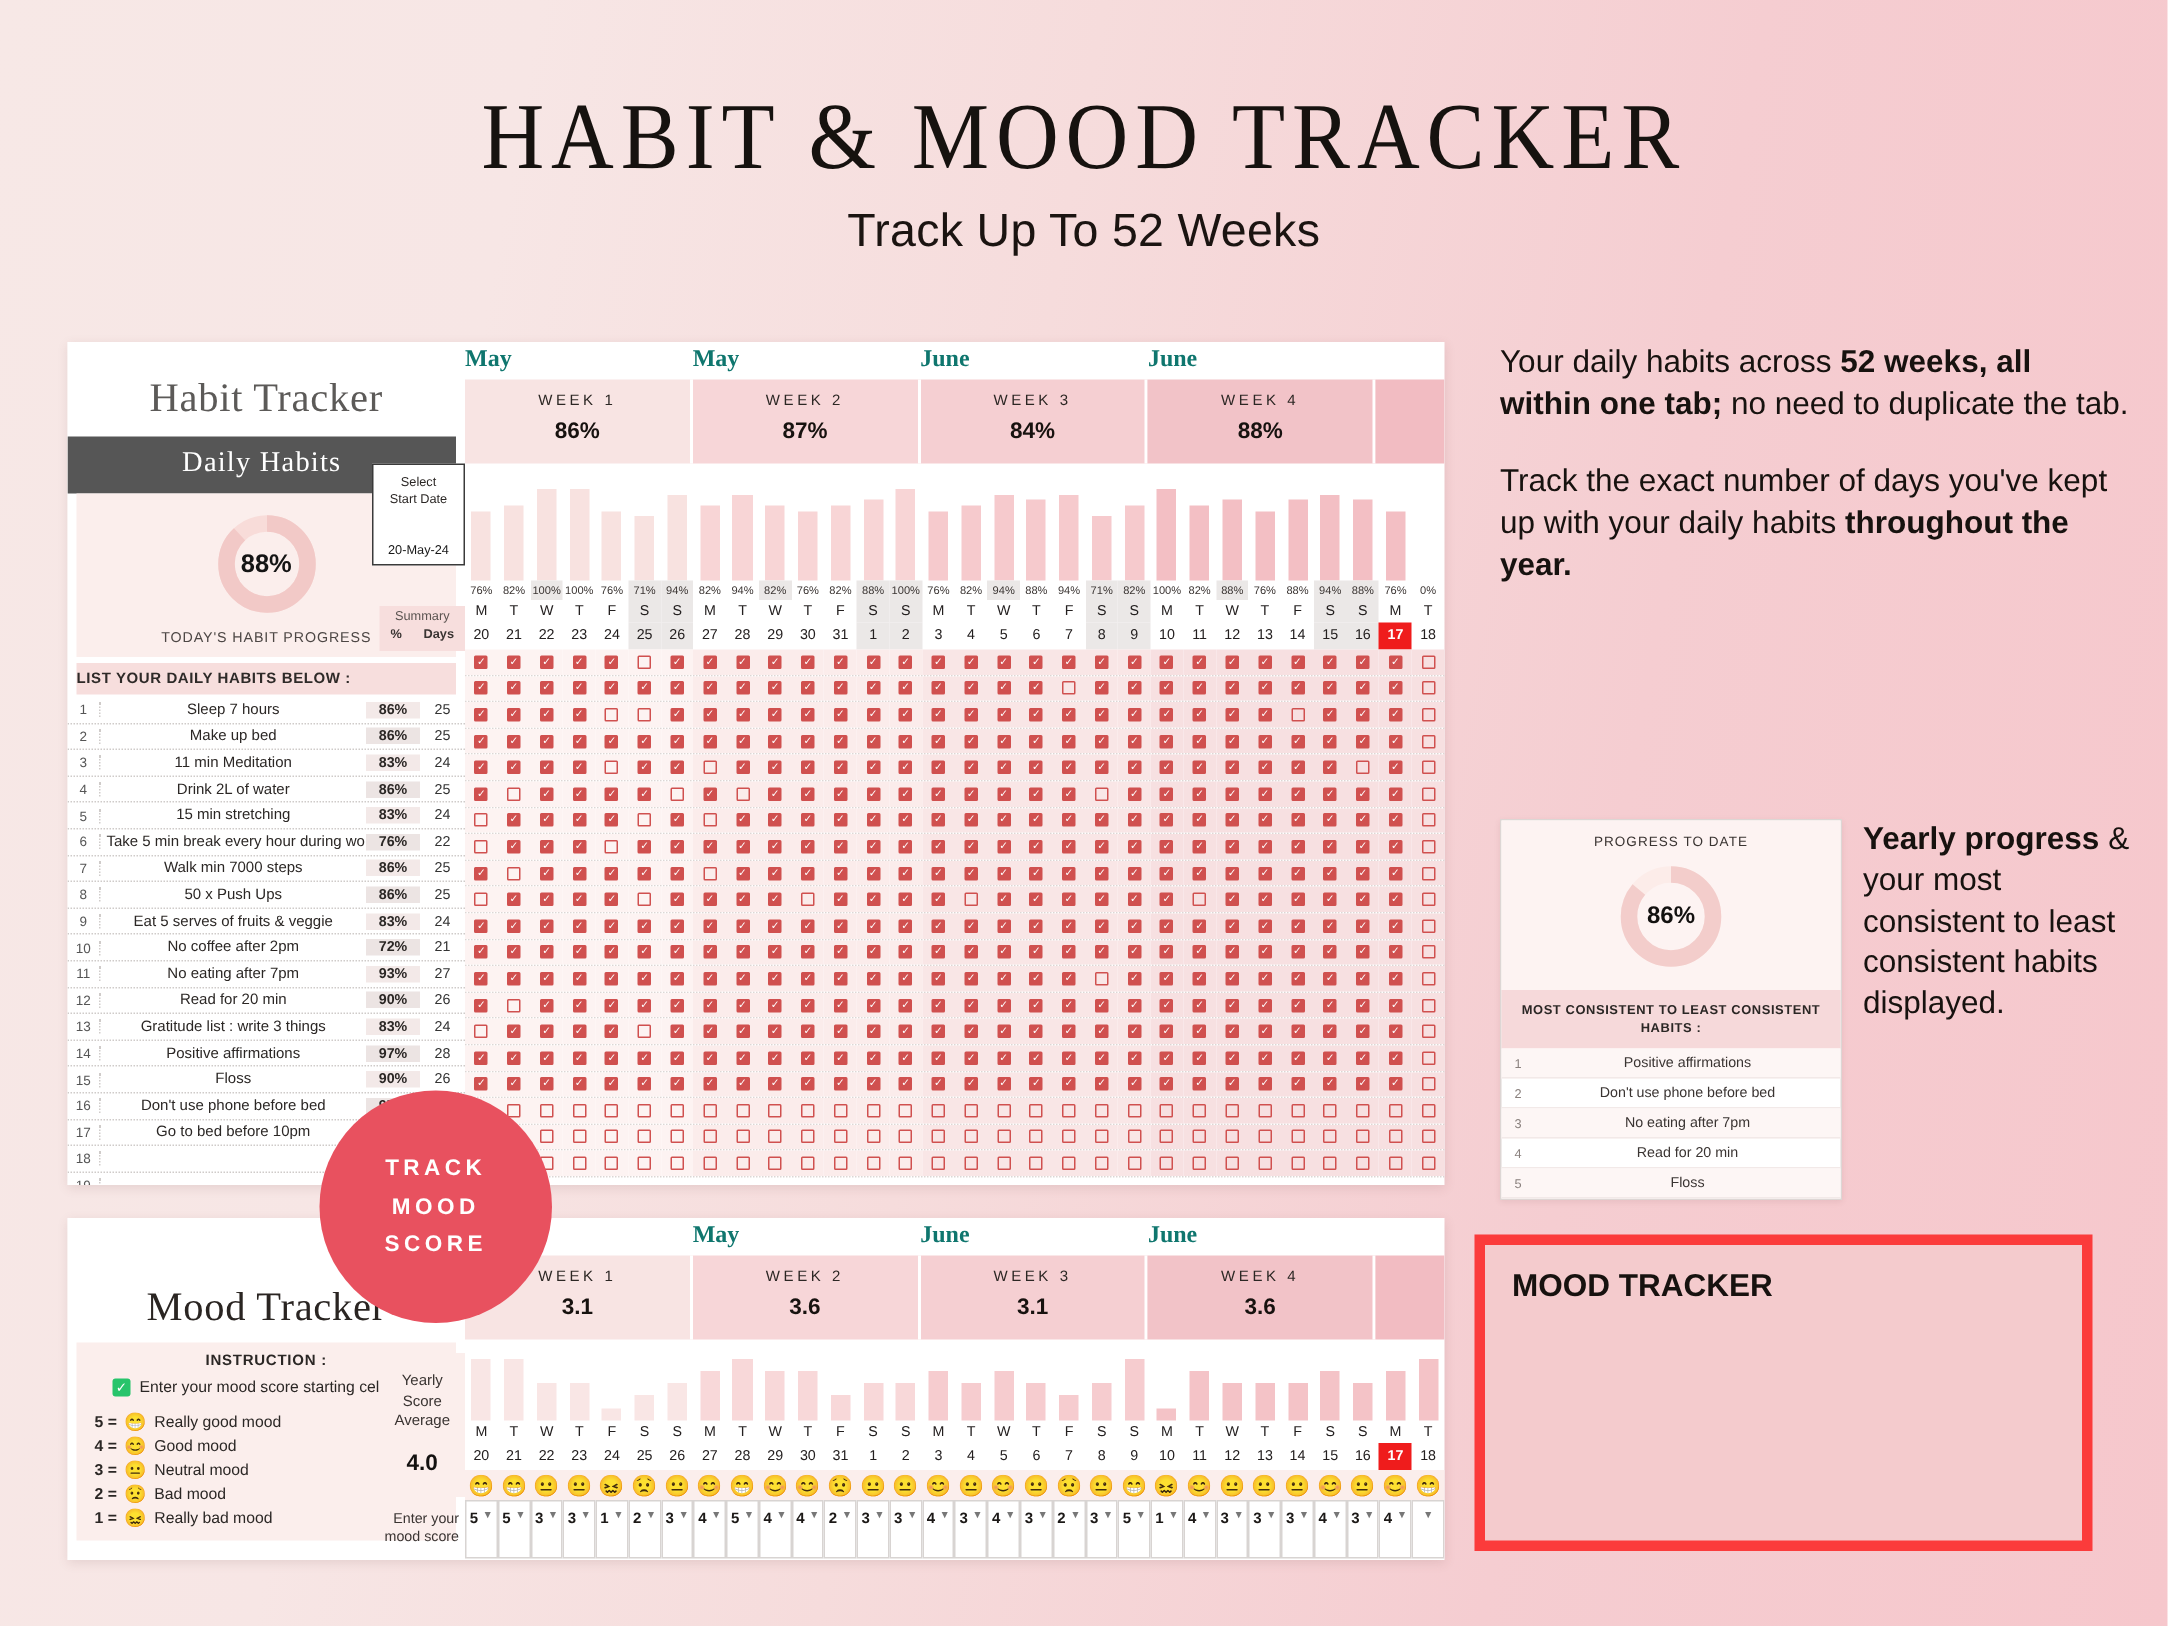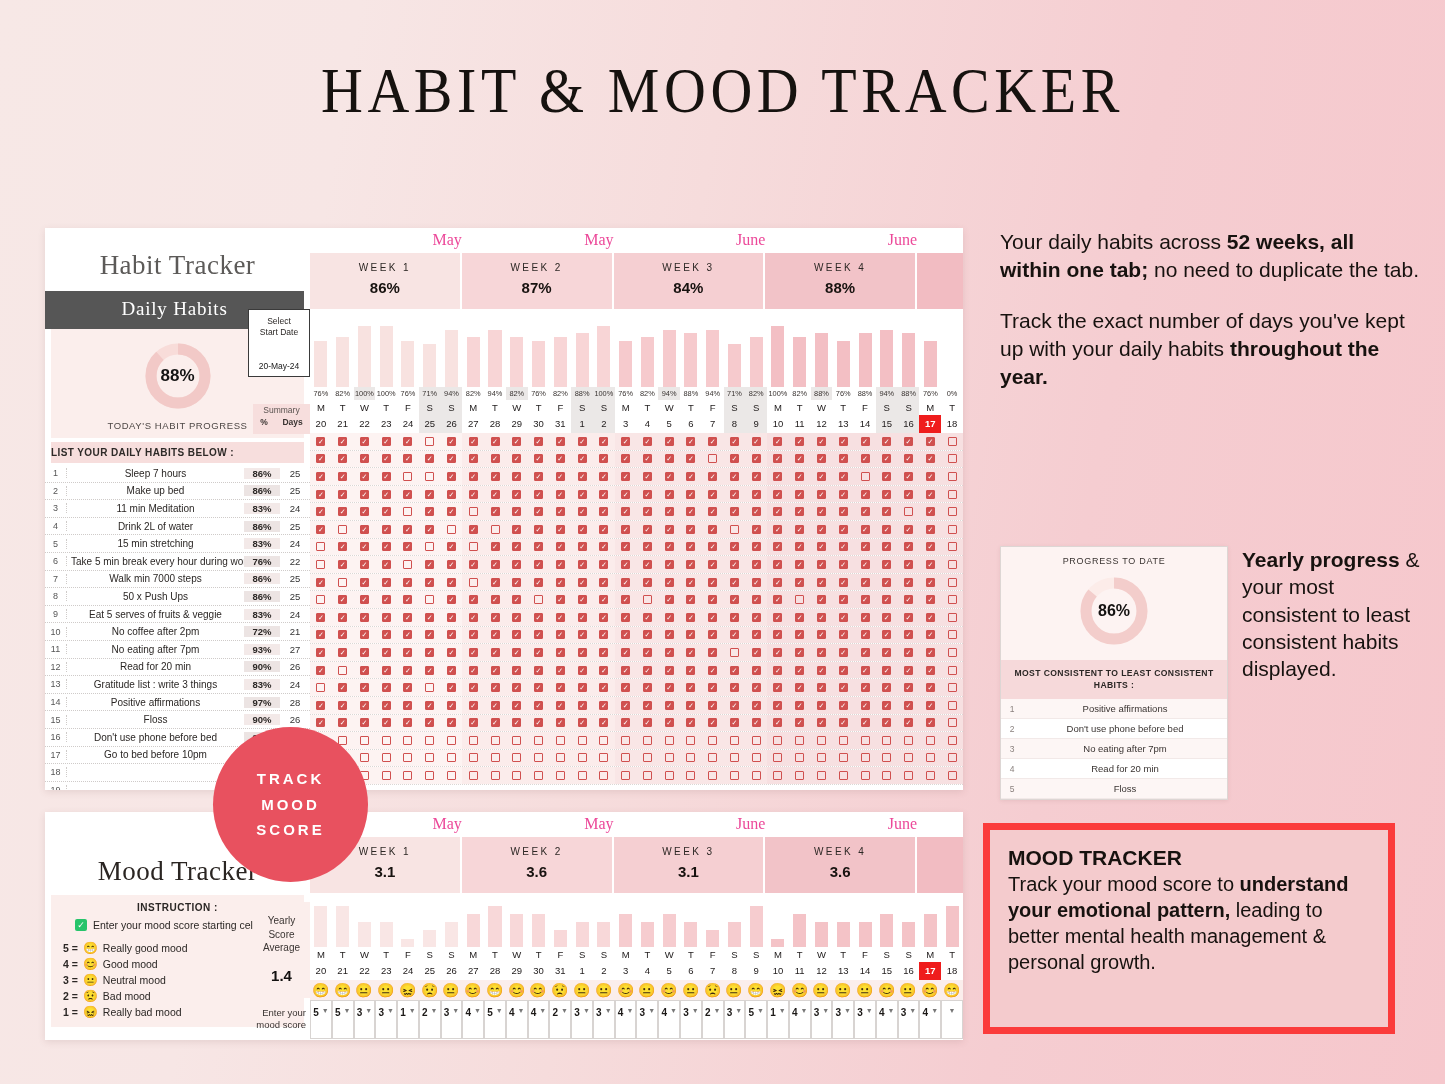--- a/index.html
+++ b/index.html
@@ -83,22 +83,22 @@
     border: 1.4px solid #3a3a3a; background: #fff; z-index: 5;
     display: flex; flex-direction: column; justify-content: space-between;
     text-align: center; padding: 6px 2px 5px;
   }
   #select-date-label { font-size: 8.5px; color: #2b2725; line-height: 1.25; }
   #select-date-value { font-size: 8.5px; color: #181818; }
 
   
   .month-row { display: flex; height: 25px; }
   .month-cell {
-    flex: 1; text-align: right; font-family: "Liberation Serif", serif;
-    font-size: 16px; color: #ec4899; padding-top: 3px;
+    flex: 1; text-align: left; font-family: "Liberation Serif", serif;
+    font-size: 16px; color: #0f766e; padding-top: 3px; font-weight: bold;
   }
   .week-row { display: flex; height: 56px; }
   .week-cell {
     flex: 1; text-align: center; padding-top: 9px; border-right: 2px solid #fff;
   }
   .week-name { font-size: 10px; letter-spacing: 2.4px; color: #2c2724; }
   .week-pct { font-size: 15px; font-weight: 700; color: #17120f; margin-top: 6px; }
   .week-tail { width: 46px; flex: 0 0 46px; }
 
   .bars-row { display: flex; height: 78px; align-items: flex-end; }
@@ -199,20 +199,21 @@
     border: 7px solid #fb3b3b; background: #f4cbcd; padding: 16px 18px;
   }
   #mood-callout-title { font-size: 21px; font-weight: 700; color:#17120f; margin-bottom: 1px; }
   #mood-callout-body { font-size: 20px; color:#17120f; line-height: 1.3; }
 </style>
 </head>
 <body>
 
 <div id="header">
   <div id="main-title">HABIT &amp; MOOD TRACKER</div>
+  <div id="sub-title">Track Up To 52 Weeks</div>
 </div>
 
 <div id="habit-card">
   <div class="left-pane">
     <div id="habit-title">Habit Tracker</div>
     <div id="daily-habits-bar">Daily Habits</div>
 
     <div class="progress-block">
       <div class="ring">
         <svg width="72" height="72" viewBox="0 0 72 72">
@@ -2457,21 +2458,21 @@
             <span class="legend-num">1 =</span>
             <span class="emoji">😖</span>
             <span>Really bad mood</span>
           </div>
         </div>
     </div>
     <div id="yearly-box">
       <div id="yearly-label" style="white-space: pre-line;">Yearly
 Score
 Average</div>
-      <div id="yearly-value">1.4</div>
+      <div id="yearly-value">4.0</div>
     </div>
     <div id="enter-mood-label" style="white-space: pre-line;">Enter your
 mood score</div>
   </div>
 
   <div class="grid-pane">
     <div class="month-row" id="mood-months">
         <div class="month-cell">May</div>
         <div class="month-cell">May</div>
         <div class="month-cell">June</div>
@@ -2854,16 +2855,13 @@
         </div>
       </div>
   </div>
   <div id="yearly-caption">
     <b>Yearly progress</b><span> &amp; your most consistent to least consistent habits displayed.</span>
   </div>
 </div>
 
 <div id="mood-callout">
   <div id="mood-callout-title">MOOD TRACKER</div>
-  <div id="mood-callout-body">
-    <span>Track your mood score to </span><b>understand your emotional pattern,</b><span> leading to better mental health management &amp; personal growth.</span>
-  </div>
 </div>
 
 </body></html>

